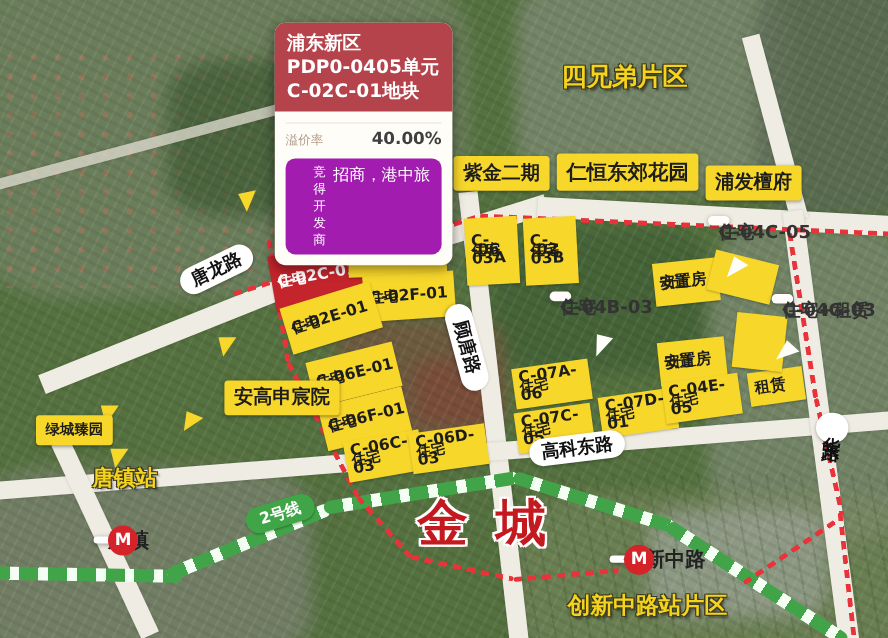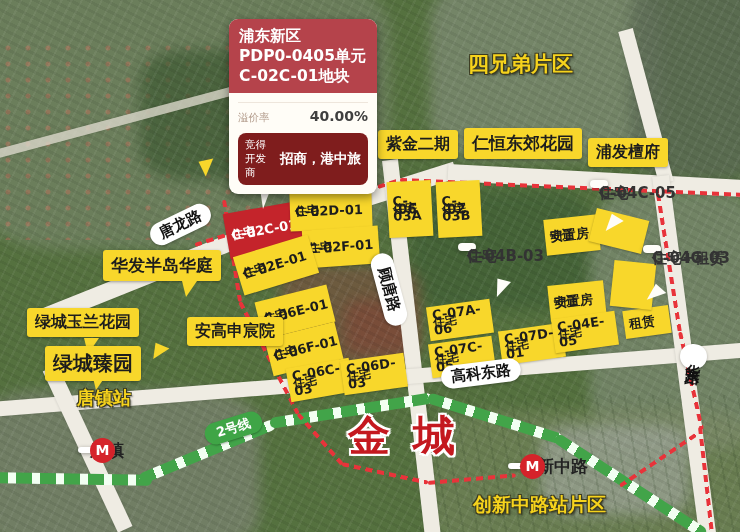--- a/index.html
+++ b/index.html
@@ -62,24 +62,24 @@
     box-shadow:0 3px 10px rgba(0,0,0,.45);z-index:30;}
   #info *{position:static;}
   .info-head{background:#b5434b;color:#fff;border-radius:9px 9px 0 0;padding:7px 10px;
     font-weight:700;font-size:15.5px;line-height:1.3;}
   .info-body{padding:7px 9px 9px;}
   .irow{display:flex;align-items:baseline;justify-content:space-between;padding:3px 0;}
   .ilab{font-size:10.5px;color:#b39c8c;}
   .ival-price{font-size:16px;font-weight:700;color:#e2364a;}
   .ival{font-size:14px;font-weight:700;color:#3f3f3f;}
   .idiv{height:1px;background:#eee6dc;margin:2px 0;}
-  .ipill{margin-top:5px;background:#7f1d1d;border-radius:8px;padding:5px 7px;
-    display:flex;align-items:center;gap:6px;color:#fff;}
+  .ipill{margin-top:5px;background:#a21caf;border-radius:8px;padding:5px 23px;
+    display:flex;gap:6px;color:#fff;}
   .ipill .l{font-size:10.5px;}
-  .ipill .v{font-size:13.5px;font-weight:700;white-space:nowrap;}
+  .ipill .v{font-size:13.5px;font-weight:400;white-space:nowrap;}
   .tailInfo{left:258px;top:175px;width:0;height:0;border-top:34px solid #fffdf7;
     border-left:5px solid transparent;border-right:13px solid transparent;z-index:29;}
   .z5{z-index:5}.z8{z-index:8}.z10{z-index:10}.z12{z-index:12}.z15{z-index:15}.z20{z-index:20}
 </style>
 </head>
 <body>
 
 <div id="map">
 
   <div class="patch" style="left:-30px;top:-30px;width:420px;height:280px;background:#7d8a72;opacity:.55"></div>
@@ -209,27 +209,25 @@
   </div>
   <div class="station z15" style="left:508px;top:463px;">
     <span>创新中路</span>
     <span class="mlogo">M</span>
   </div>
 
   <div class="tailY z20" style="left:200px;top:160px;transform:rotate(-12deg);"></div>
   <div class="ybox z20" style="left:378px;top:130px;font-size:16px;">紫金二期</div>
   <div class="ybox z20" style="left:464px;top:128px;">仁恒东郊花园</div>
   <div class="ybox z20" style="left:588px;top:138px;font-size:16px;font-family:Liberation Mono, monospace;">浦发檀府</div>
-  <div class="ybox z20" style="left:103px;top:250px;">华发半岛华庭</div>
   <div class="tailY z20" style="left:182px;top:281px;"></div>
-  <div class="ybox z20" style="left:27px;top:308px;font-size:16px;">绿城玉兰花园</div>
   <div class="tailY z20" style="left:84px;top:338px;"></div>
   <div class="ybox z20" style="left:143px;top:317px;font-size:16px;margin-left:44px;">安高申宸院</div>
   <div class="tailY z20" style="left:152px;top:345px;transform:rotate(22deg);"></div>
-  <div class="ybox z20" style="left:45px;top:346px;font-size:20px;">绿城臻园</div>
+  <div class="ybox z20" style="left:30px;top:346px;font-size:12px;">绿城臻园</div>
   <div class="tailY z20" style="left:92px;top:374px;"></div>
 
   <div class="ytext z15" style="left:468px;top:50px;font-size:21px;">四兄弟片区</div>
   <div class="ytext z15" style="left:77px;top:386px;font-size:18px;">唐镇站</div>
   <div class="ytext z15" style="left:473px;top:492px;font-size:19px;">创新中路站片区</div>
   <div class="z15" style="left:348px;top:408px;font-size:42px;font-weight:700;color:#c4191f;letter-spacing:.55em;white-space:nowrap;
        text-shadow:-2px -2px 0 #fff,2px -2px 0 #fff,-2px 2px 0 #fff,2px 2px 0 #fff,0 -2px 0 #fff,0 2px 0 #fff,-2px 0 0 #fff,2px 0 0 #fff;">金城</div>
 
   <div class="wcall z20" style="left:458px;top:243px;">
     <span>住宅</span>

